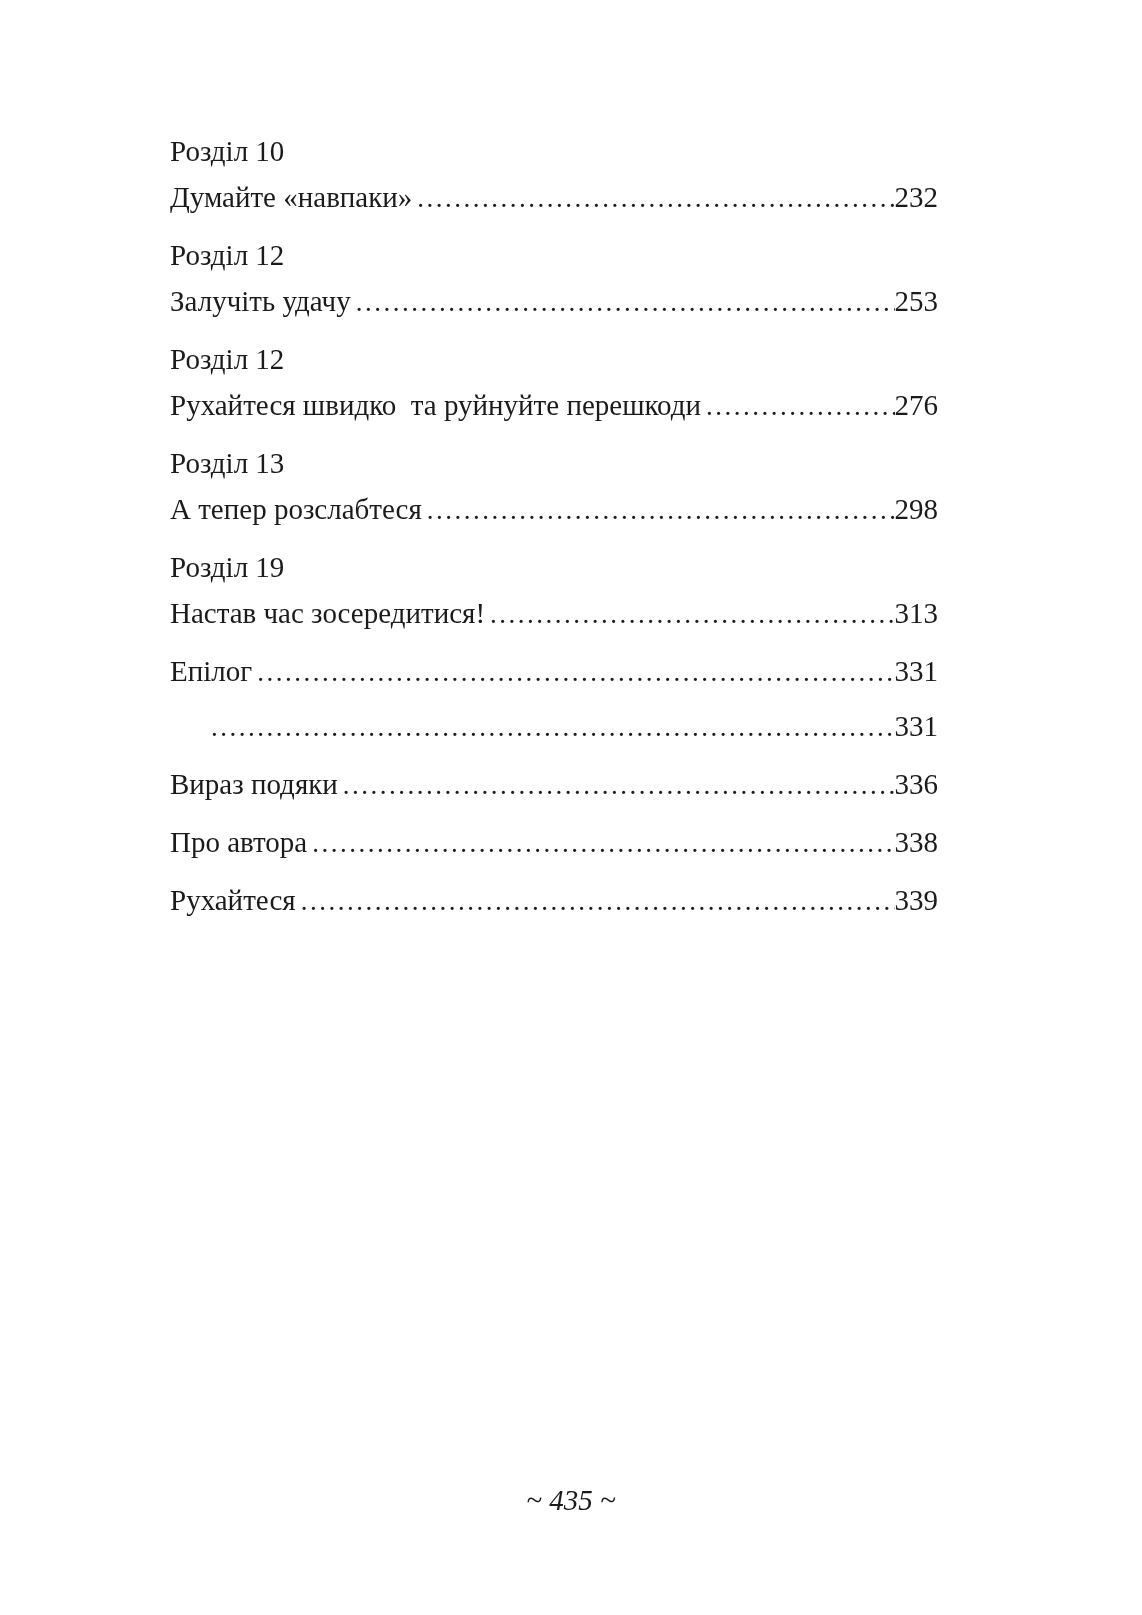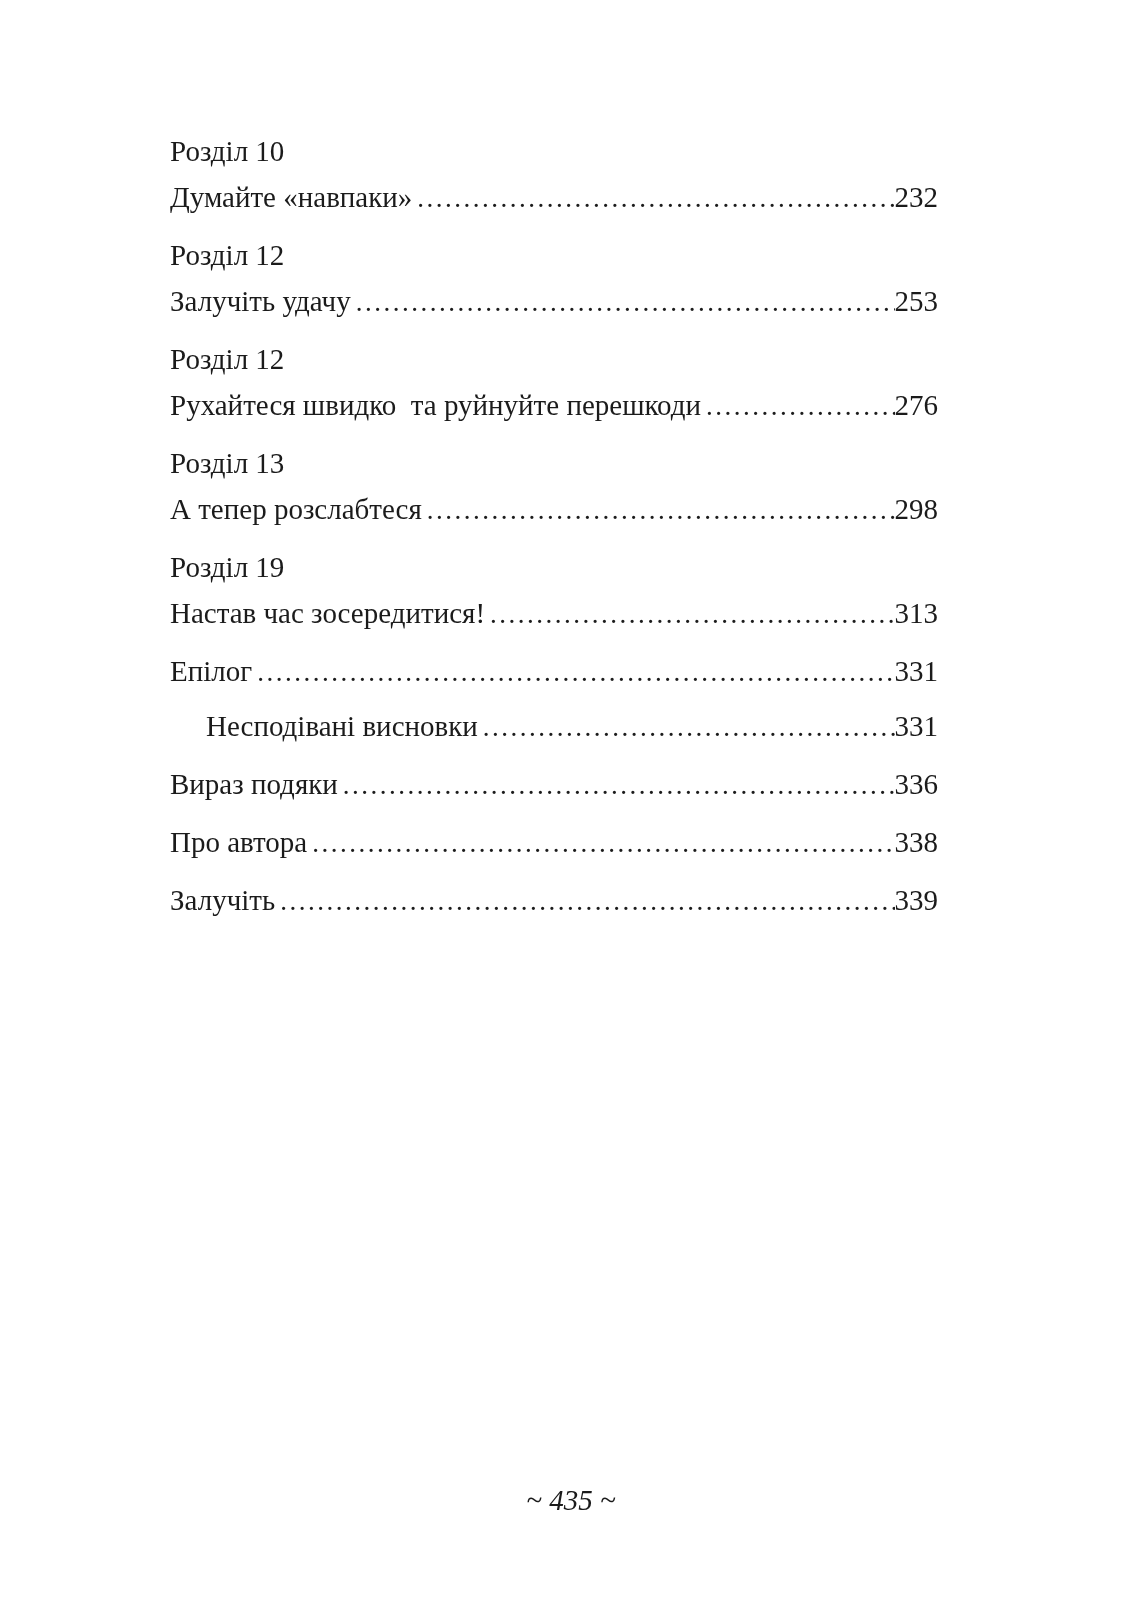--- a/index.html
+++ b/index.html
@@ -120,21 +120,20 @@
   <section class="entry single no-gap">
     <div class="toc-line">
       <span class="title">Епілог</span>
       <span class="dots"></span>
       <span class="pagenum">331</span>
     </div>
   </section>
 
   <section class="entry single sub">
     <div class="toc-line">
-      <span class="title">Несподівані висновки</span>
       <span class="dots"></span>
       <span class="pagenum">331</span>
     </div>
   </section>
 
   <section class="entry single">
     <div class="toc-line">
       <span class="title">Вираз подяки</span>
       <span class="dots"></span>
       <span class="pagenum">336</span>
@@ -144,21 +143,21 @@
   <section class="entry single">
     <div class="toc-line">
       <span class="title">Про автора</span>
       <span class="dots"></span>
       <span class="pagenum">338</span>
     </div>
   </section>
 
   <section class="entry single">
     <div class="toc-line">
-      <span class="title">Залучіть</span>
+      <span class="title">Рухайтеся</span>
       <span class="dots"></span>
       <span class="pagenum">339</span>
     </div>
   </section>
 
 </main>
 
 <footer class="page-footer">
   <span>~ 435 ~</span>
 </footer>

